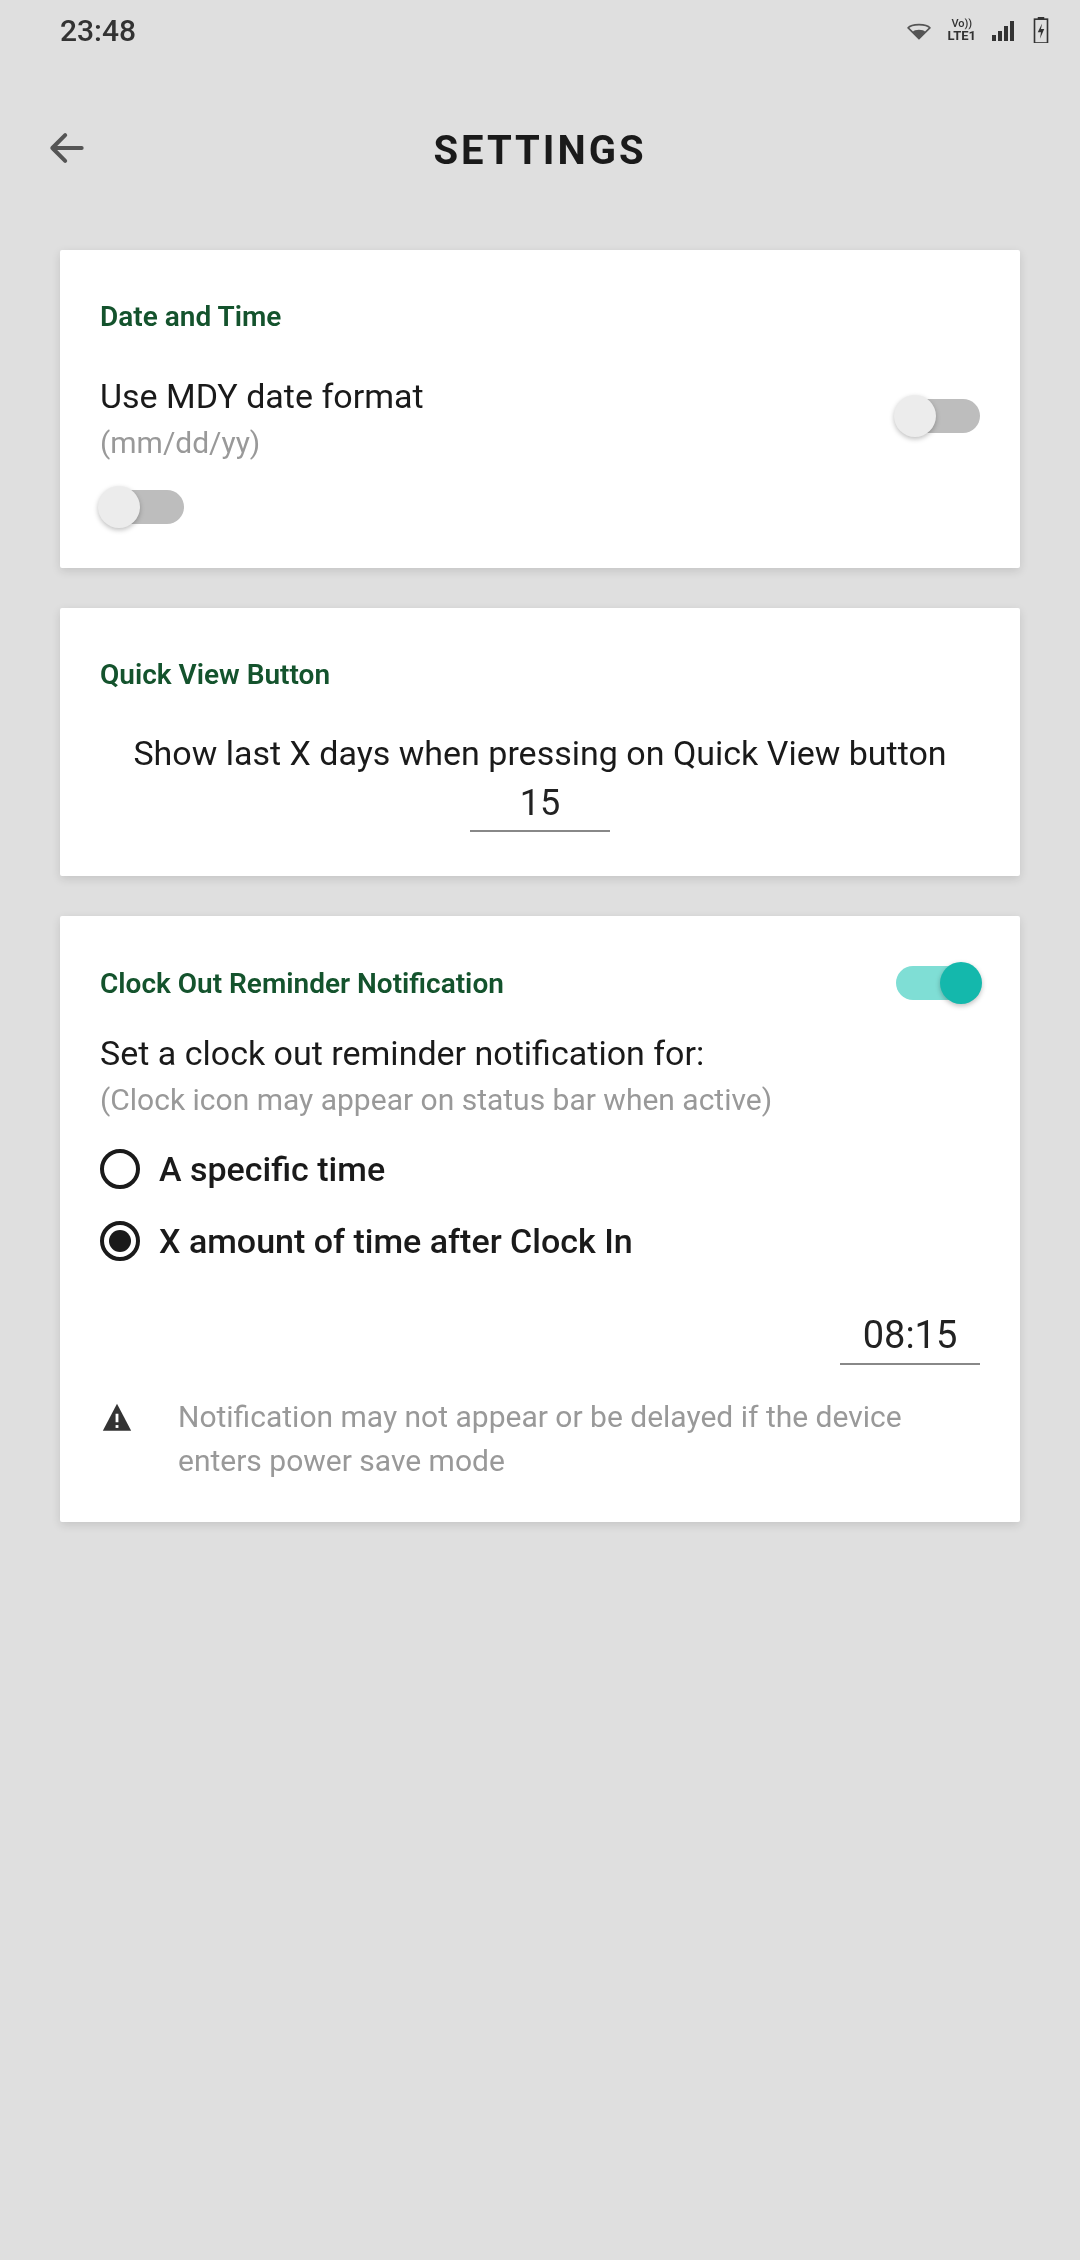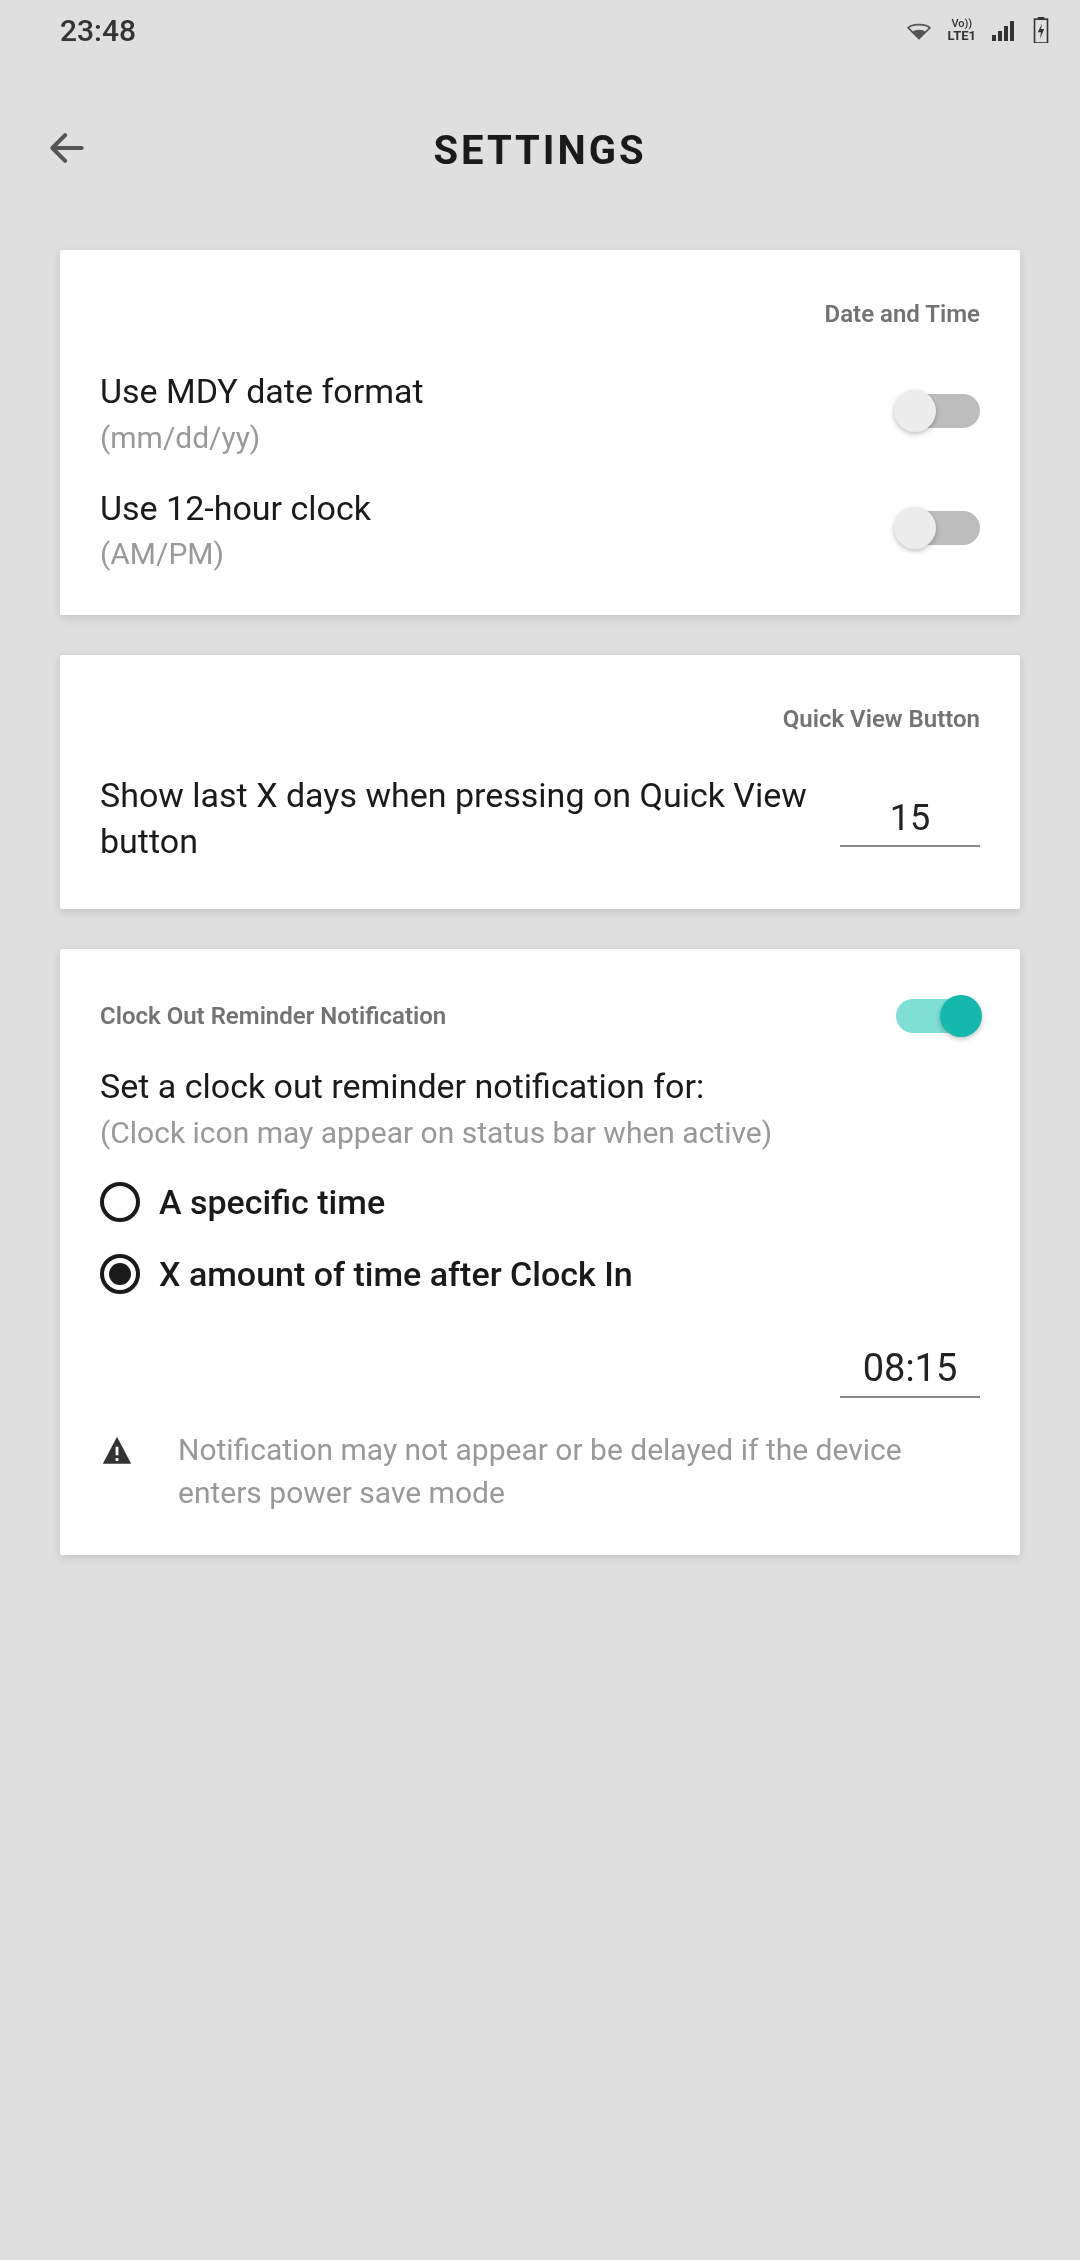--- a/index.html
+++ b/index.html
@@ -54,25 +54,24 @@
       color: #1a1a1a;
     }
     .card {
       background: #ffffff;
       margin: 0 60px 40px 60px;
       border-radius: 2px;
       box-shadow: 0 3px 10px rgba(0,0,0,0.12);
       padding: 50px 40px 40px 40px;
     }
     .section-title {
-      color: #737373;
-      font-size: 24px;
+      color: #14532d;
+      font-size: 28px;
       font-weight: 600;
       margin-bottom: 30px;
-      text-align: right;
     }
     .setting-row {
       display: flex;
       justify-content: space-between;
       align-items: center;
       padding: 10px 0 20px 0;
     }
     .setting-text {
       flex: 1;
     }
@@ -218,34 +217,30 @@
     <div class="setting-text">
       <div class="setting-label">Use MDY date format</div>
       <div class="setting-sub">(mm/dd/yy)</div>
     </div>
     <div class="toggle off">
       <div class="toggle-knob"></div>
     </div>
   </div>
 
   <div class="setting-row" style="padding-bottom:4px;">
-    <div class="setting-text">
-      <div class="setting-label">Use 12-hour clock</div>
-      <div class="setting-sub">(AM/PM)</div>
-    </div>
     <div class="toggle off">
       <div class="toggle-knob"></div>
     </div>
   </div>
 </div>
 
 <div class="card">
   <div class="section-title">Quick View Button</div>
 
-  <div class="setting-row" style="padding-bottom:4px;">
+  <div class="setting-row" style="padding-bottom:4px;flex-direction:column;">
     <div class="setting-text">
       <div class="setting-label" style="line-height:1.35;">Show last X days when pressing on Quick View button</div>
     </div>
     <input class="input-underline" style="width: 140px;" value="15">
   </div>
 </div>
 
 <div class="card">
   <div style="display:flex;justify-content:space-between;align-items:center;margin-bottom:30px;">
     <div class="section-title" style="margin-bottom:0;">Clock Out Reminder Notification</div>

